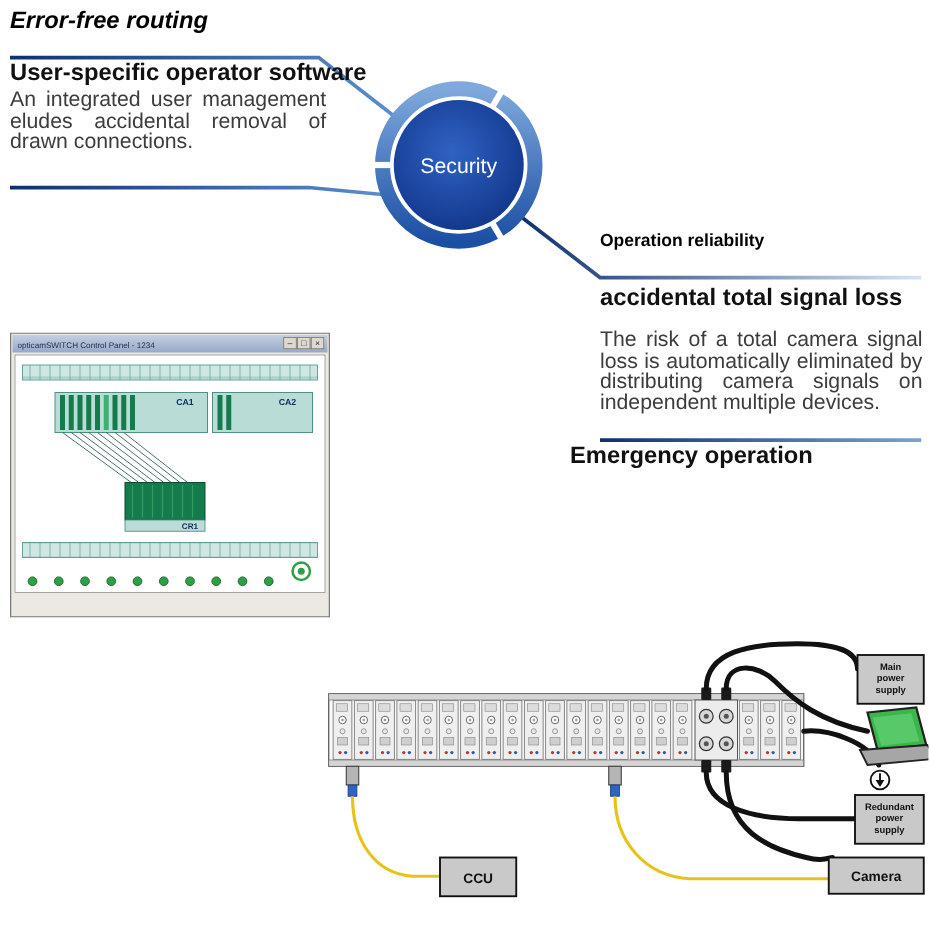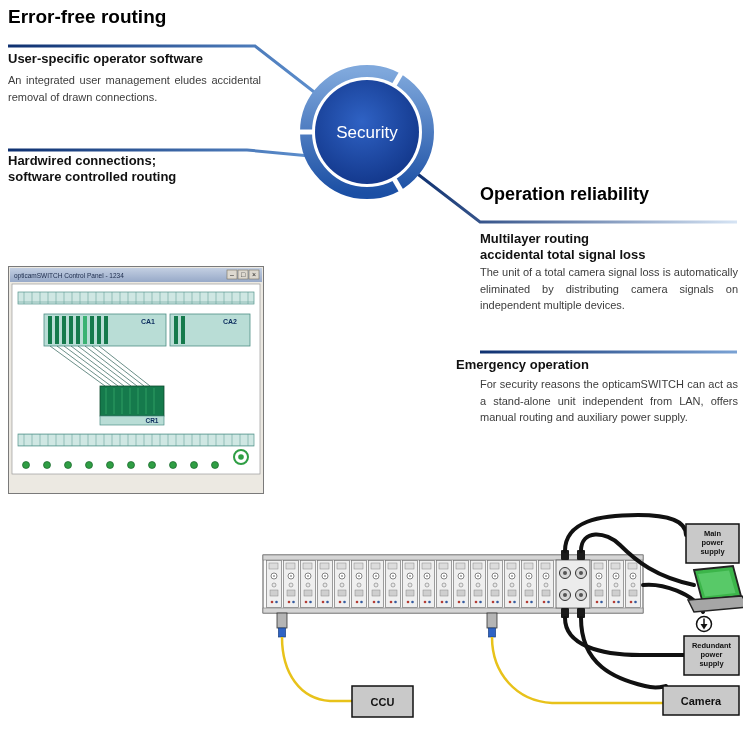--- a/index.html
+++ b/index.html
@@ -1,24 +1,24 @@
 <!DOCTYPE html>
 <html><head>
 <meta charset="utf-8">
 <style>
   html,body{margin:0;padding:0;background:#fff;}
   #page{
     position:relative;width:743px;height:744px;background:#ffffff;overflow:hidden;
     font-family:"Liberation Sans",sans-serif;color:#3c3c3c;
   }
   .abs{position:absolute;}
-  .page-title{font-size:19px;font-weight:bold;color:#000;}
-  .sec-head{font-size:13px;font-weight:bold;color:#111;line-height:15.5px;}
-  .sec-body{font-size:11px;line-height:16.5px;text-align:justify;color:#3c3c3c;}
-  .right-title{font-size:18px;font-weight:bold;color:#000;}
+  .page-title{font-size:19px;font-weight:bold;color:#000;font-style:italic;}
+  .sec-head{font-size:19px;font-weight:bold;color:#111;line-height:15.5px;}
+  .sec-body{font-size:17px;line-height:16.5px;text-align:justify;color:#3c3c3c;}
+  .right-title{font-size:14px;font-weight:bold;color:#000;}
   svg{display:block;}
 </style>
 </head>
 <body>
 
 <div id="page">
 
   <svg class="abs" style="left:0;top:0" width="743" height="505" viewBox="0 0 743 505">
     <defs>
       <linearGradient id="lg1" gradientUnits="userSpaceOnUse" x1="8" y1="0" x2="318" y2="0">
@@ -62,35 +62,29 @@
       <circle cx="367" cy="132" r="52" fill="url(#innerGrad)"></circle>
       <text x="367" y="138" text-anchor="middle" font-size="17" fill="#ffffff" font-family="Liberation Sans, sans-serif">Security</text>
     </g>
   </svg>
 
   <div class="abs page-title" style="left:8px;top:6px">Error-free routing</div>
 
   <div class="abs sec-head" style="left:8px;top:51px">User-specific operator software</div>
   <div class="abs sec-body" style="left:8px;top:72px;width:253px">An integrated user management eludes accidental removal of drawn connections.</div>
 
-  <div class="abs" style="left:8px;top:153px">
-    <div class="sec-head">Hardwired connections;</div>
-    <div class="sec-head">software controlled routing</div>
-  </div>
 
   <div class="abs right-title" style="left:480px;top:184px">Operation reliability</div>
 
   <div class="abs" style="left:480px;top:231px">
-    <div class="sec-head">Multilayer routing</div>
     <div class="sec-head">accidental total signal loss</div>
   </div>
-  <div class="abs sec-body" style="left:480px;top:264px;width:258px">The unit of a total camera signal loss is automatically eliminated by distributing camera signals on independent multiple devices.</div>
+  <div class="abs sec-body" style="left:480px;top:264px;width:258px">The risk of a total camera signal loss is automatically eliminated by distributing camera signals on independent multiple devices.</div>
 
   <div class="abs sec-head" style="left:456px;top:357px">Emergency operation</div>
-  <div class="abs sec-body" style="left:480px;top:376px;width:258px">For security reasons the opticamSWITCH can act as a stand-alone unit independent from LAN, offers manual routing and auxiliary power supply.</div>
 
   <div class="abs" style="left:8px;top:266px;width:256px;height:228px">
     <svg width="256" height="228" viewBox="0 0 256 228">
       <defs>
         <pattern id="cells" width="8" height="12" patternUnits="userSpaceOnUse">
           <rect x="0" y="0" width="8" height="12" fill="#cfe7e3" stroke="#67a39a" stroke-width="0.6"></rect>
         </pattern>
         <linearGradient id="tbar" x1="0" y1="0" x2="0" y2="1">
           <stop offset="0" stop-color="#c3cfe2"></stop>
             <stop offset="1" stop-color="#97a9c8"></stop>

